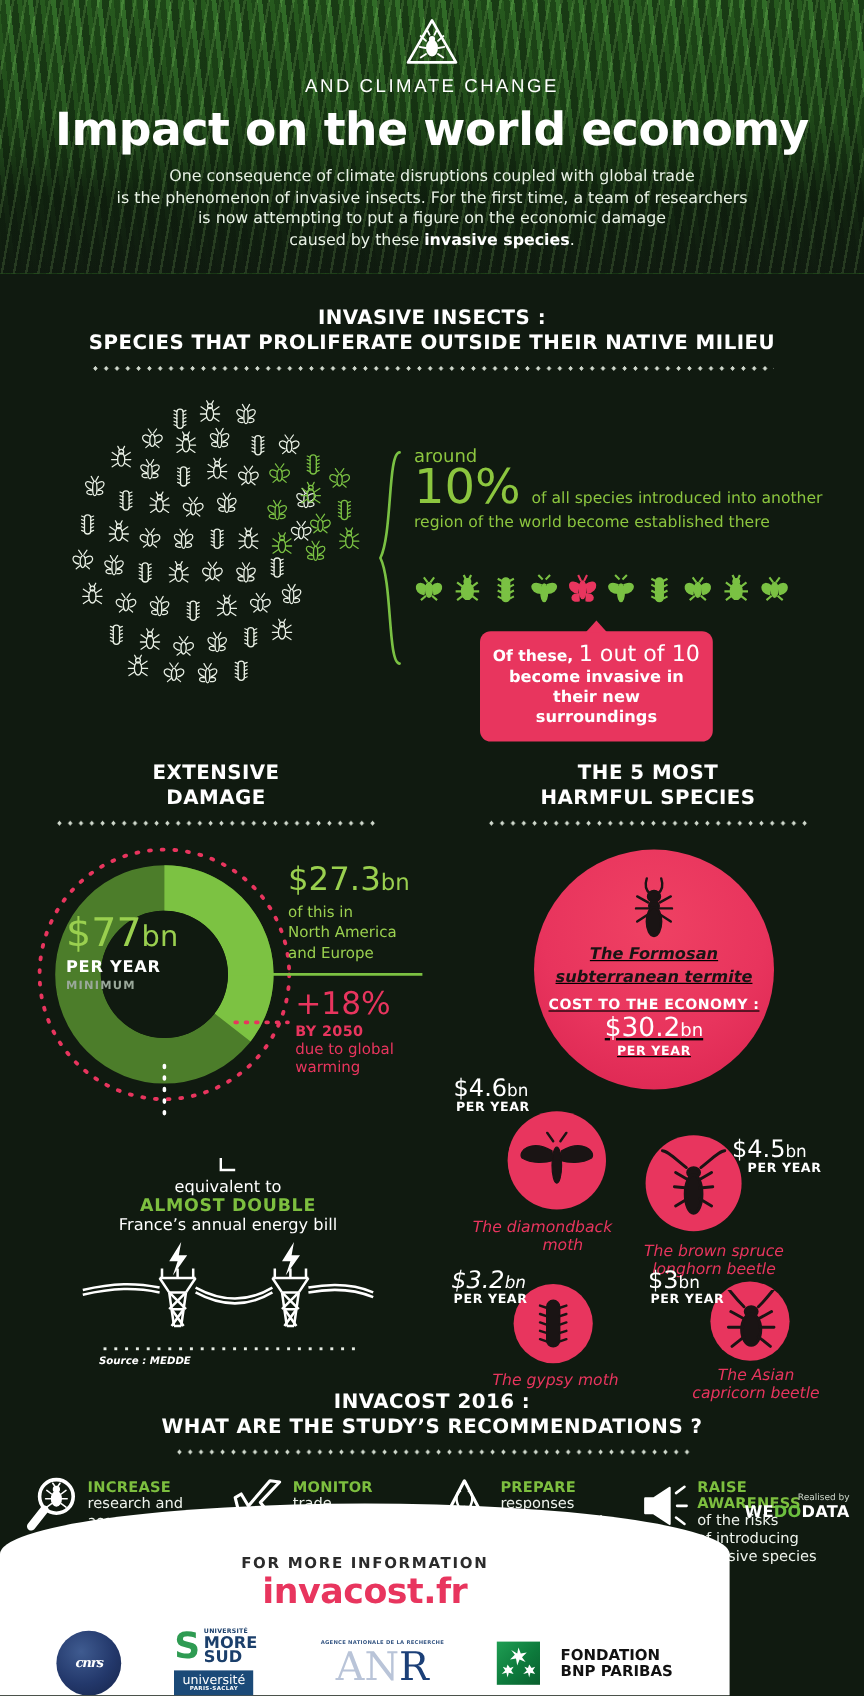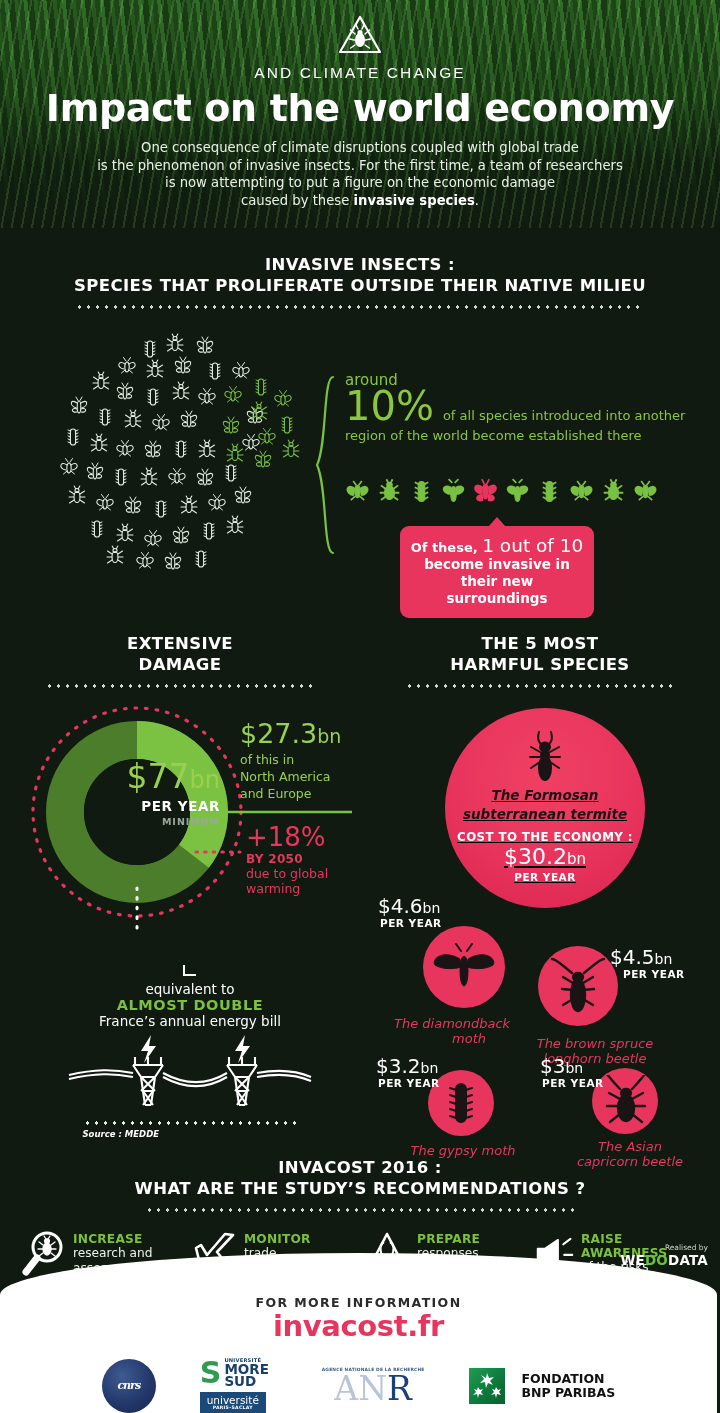--- a/index.html
+++ b/index.html
@@ -93,21 +93,21 @@
   .co-l2 { font-size:13.5px; font-weight:700; line-height:17px; font-family:"DejaVu Sans", sans-serif; }
 
   
   .cols { position:relative; margin-top:10px; height:520px; }
   .col-l { position:absolute; left:0; top:0; width:360px; }
   .col-r { position:absolute; left:360px; top:0; width:360px; }
   .col-l .dots-line, .col-r .dots-line { width:270px; }
 
   .donut-wrap { position:relative; width:360px; height:230px; margin-top:14px; }
   .donut-center {
-    position:absolute; left:55px; top:58px; width:165px; text-align:right;
+    position:absolute; left:55px; top:58px; width:165px; text-align:left;
   }
   .donut-amt { color:#9ad04f; font-size:33px; line-height:34px; font-family:"DejaVu Sans", sans-serif; }
   .donut-amt .u { font-size:24px; }
   .donut-py { color:#fff; font-weight:700; font-size:13.5px; letter-spacing:.6px; margin-top:1px; font-family:"DejaVu Sans", sans-serif; }
   .donut-min { color:#9aa89a; font-weight:700; font-size:9.5px; letter-spacing:1px; margin-top:2px; font-family:"DejaVu Sans", sans-serif; }
 
   .stat-a { position:absolute; left:240px; top:18px; width:125px; }
   .stat-b { position:absolute; left:246px; top:122px; width:120px; }
   .stat-amt { color:#9ad04f; font-size:27px; line-height:28px; font-family:"DejaVu Sans", sans-serif; }
   .stat-amt .u { font-size:19px; }
@@ -156,21 +156,21 @@
   .rec-h { color:#7dbf3f; font-weight:700; font-size:12.2px; letter-spacing:.2px; font-family:"DejaVu Sans", sans-serif; }
   .rec-b { color:#eef3ec; font-size:12.2px; line-height:15px; font-family:"DejaVu Sans", sans-serif; }
 
   
   .wedo { position:absolute; right:12px; top:1243px; text-align:right; }
   .wedo .r { color:#cfd8cc; font-size:7.5px; font-family:"DejaVu Sans", sans-serif; }
   .wedo .w { font-size:13.5px; font-weight:700; letter-spacing:.2px; font-family:"DejaVu Sans", sans-serif; }
   .wedo .w .a { color:#fff; } .wedo .w .b { color:#6cbf3f; }
 
   .footer {
-    position:absolute; left:0; top:1253px; width:717px; height:160px;
+    position:absolute; left:0; top:1253px; width:608px; height:160px;
     background:#fff; border-radius:50% 50% 0 0 / 42px 42px 0 0;
     overflow:hidden;
   }
   .foot-info { text-align:center; padding-top:42px; }
   .foot-info .fi1 { color:#2b2b2b; font-size:12.5px; font-weight:700; letter-spacing:1.4px; font-family:"DejaVu Sans", sans-serif; }
   .foot-info .fi2 { color:#e8355e; font-size:29px; font-weight:700; margin-top:-1px; letter-spacing:-.4px; font-family:"DejaVu Sans", sans-serif; }
   .logos { display:flex; align-items:center; justify-content:center; gap:44px; margin-top:14px; }
 
   .logo-cnrs { width:54px; height:54px; border-radius:50%;
     background:radial-gradient(circle at 38% 32%, #3f5b90 0%, #23386b 55%, #16244a 100%);
@@ -563,21 +563,21 @@
         <div class="sp-name" style="left:150px; top:353px; width:170px; text-align:center;">longhorn beetle</div>
 
         <div class="sp-circle" style="left:68px; top:372px; width:66px; height:66px;">
           <svg width="26" height="46" viewBox="0 0 26 46" style="margin:10px 0 0 20px">
             <g fill="#1a1414" stroke="#1a1414" stroke-width="2" stroke-linecap="round">
               <rect x="8" y="4" width="10" height="38" rx="5"></rect>
               <path d="M8 10 L2 8 M18 10 L24 8 M8 17 L2 15 M18 17 L24 15 M8 24 L2 22 M18 24 L24 22 M8 31 L2 29 M18 31 L24 29 M8 38 L2 36 M18 38 L24 36" fill="none"></path>
             </g>
           </svg>
         </div>
-        <div class="sp-amt" style="left:16px; top:358px;"><span>$3.2</span><span class="u">bn</span></div>
+        <div class="sp-amt" style="left:16px; top:358px;font-style:italic;"><span>$3.2</span><span class="u">bn</span></div>
         <div class="sp-py" style="left:18px; top:379px;">PER YEAR</div>
         <div class="sp-name" style="left:10px; top:445px; width:186px; text-align:center;">The gypsy moth</div>
 
         <div class="sp-circle" style="left:232px; top:370px; width:66px; height:66px;">
           <svg width="56" height="54" viewBox="0 0 56 54" style="margin:7px 0 0 6px">
             <g fill="#1a1414" stroke="#1a1414" stroke-width="2.4" stroke-linecap="round">
               <path d="M22 14 C14 6 10 0 8 -2" fill="none"></path>
               <path d="M34 14 C42 6 46 0 48 -2" fill="none"></path>
               <ellipse cx="28" cy="18" rx="5" ry="4"></ellipse>
               <ellipse cx="28" cy="33" rx="8" ry="13"></ellipse>

